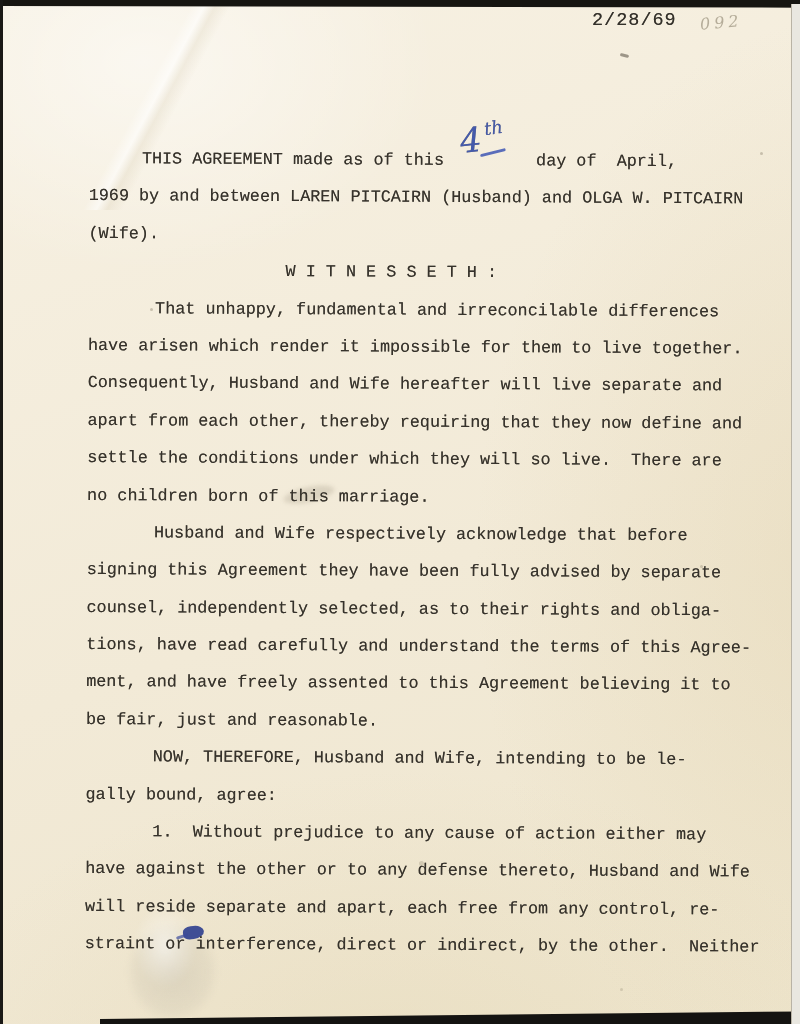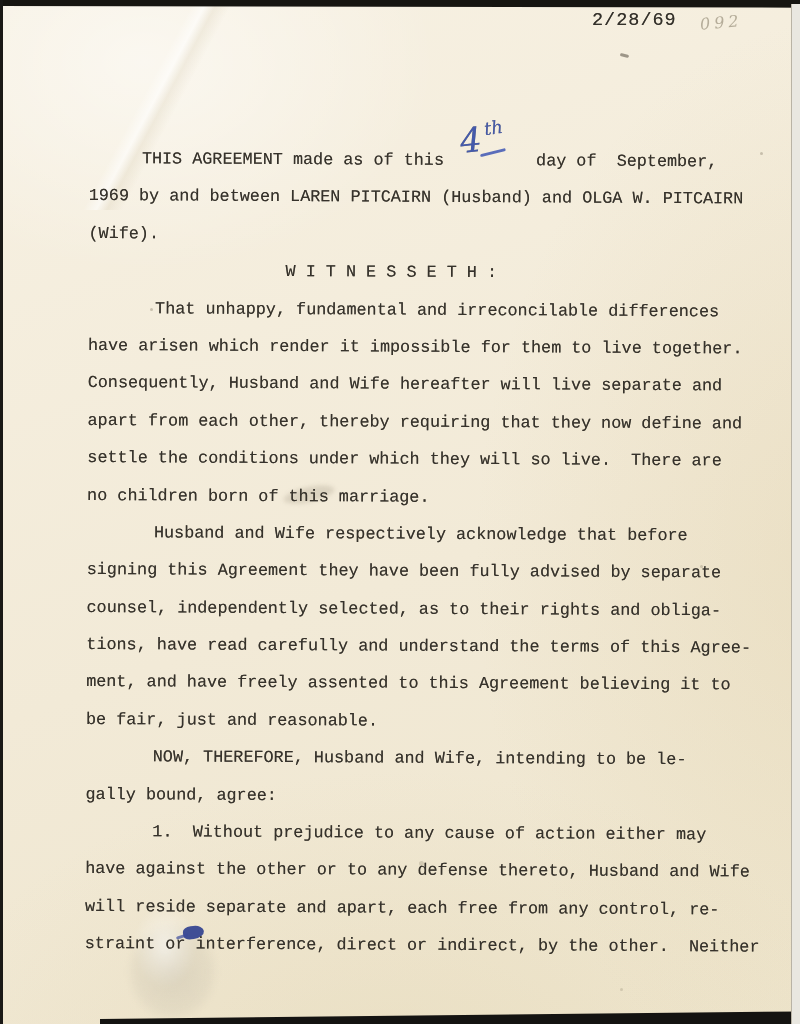--- a/index.html
+++ b/index.html
@@ -72,21 +72,21 @@
   <div class="smudge-mid"></div>
   <div class="speck-dash"></div>
   <div class="specks"></div>
   <div class="ink-blot"></div>
   <div class="ink-blot-tail"></div>
 
   <div class="date-stamp">2/28/69</div>
   <div class="pencil-note">092</div>
 
   <div class="text-layer">
-    <div class="tline first"><span>THIS AGREEMENT made as of this</span><span class="handwriting-day"><span class="hw4">4</span><span class="hwth">th</span><span class="hw-underline"></span></span><span> day of  September,</span></div>
+    <div class="tline first"><span>THIS AGREEMENT made as of this</span><span class="handwriting-day"><span class="hw4">4</span><span class="hwth">th</span><span class="hw-underline"></span></span><span> day of  April,</span></div>
     <div id="lines-container">
         <div class="tline plain">1969 by and between LAREN PITCAIRN (Husband) and OLGA W. PITCAIRN</div>
         <div class="tline plain">(Wife).</div>
         <div class="tline center">W I T N E S S E T H :</div>
         <div class="tline indent">That unhappy, fundamental and irreconcilable differences</div>
         <div class="tline plain">have arisen which render it impossible for them to live together.</div>
         <div class="tline plain">Consequently, Husband and Wife hereafter will live separate and</div>
         <div class="tline plain">apart from each other, thereby requiring that they now define and</div>
         <div class="tline plain">settle the conditions under which they will so live.  There are</div>
         <div class="tline plain">no children born of this marriage.</div>

